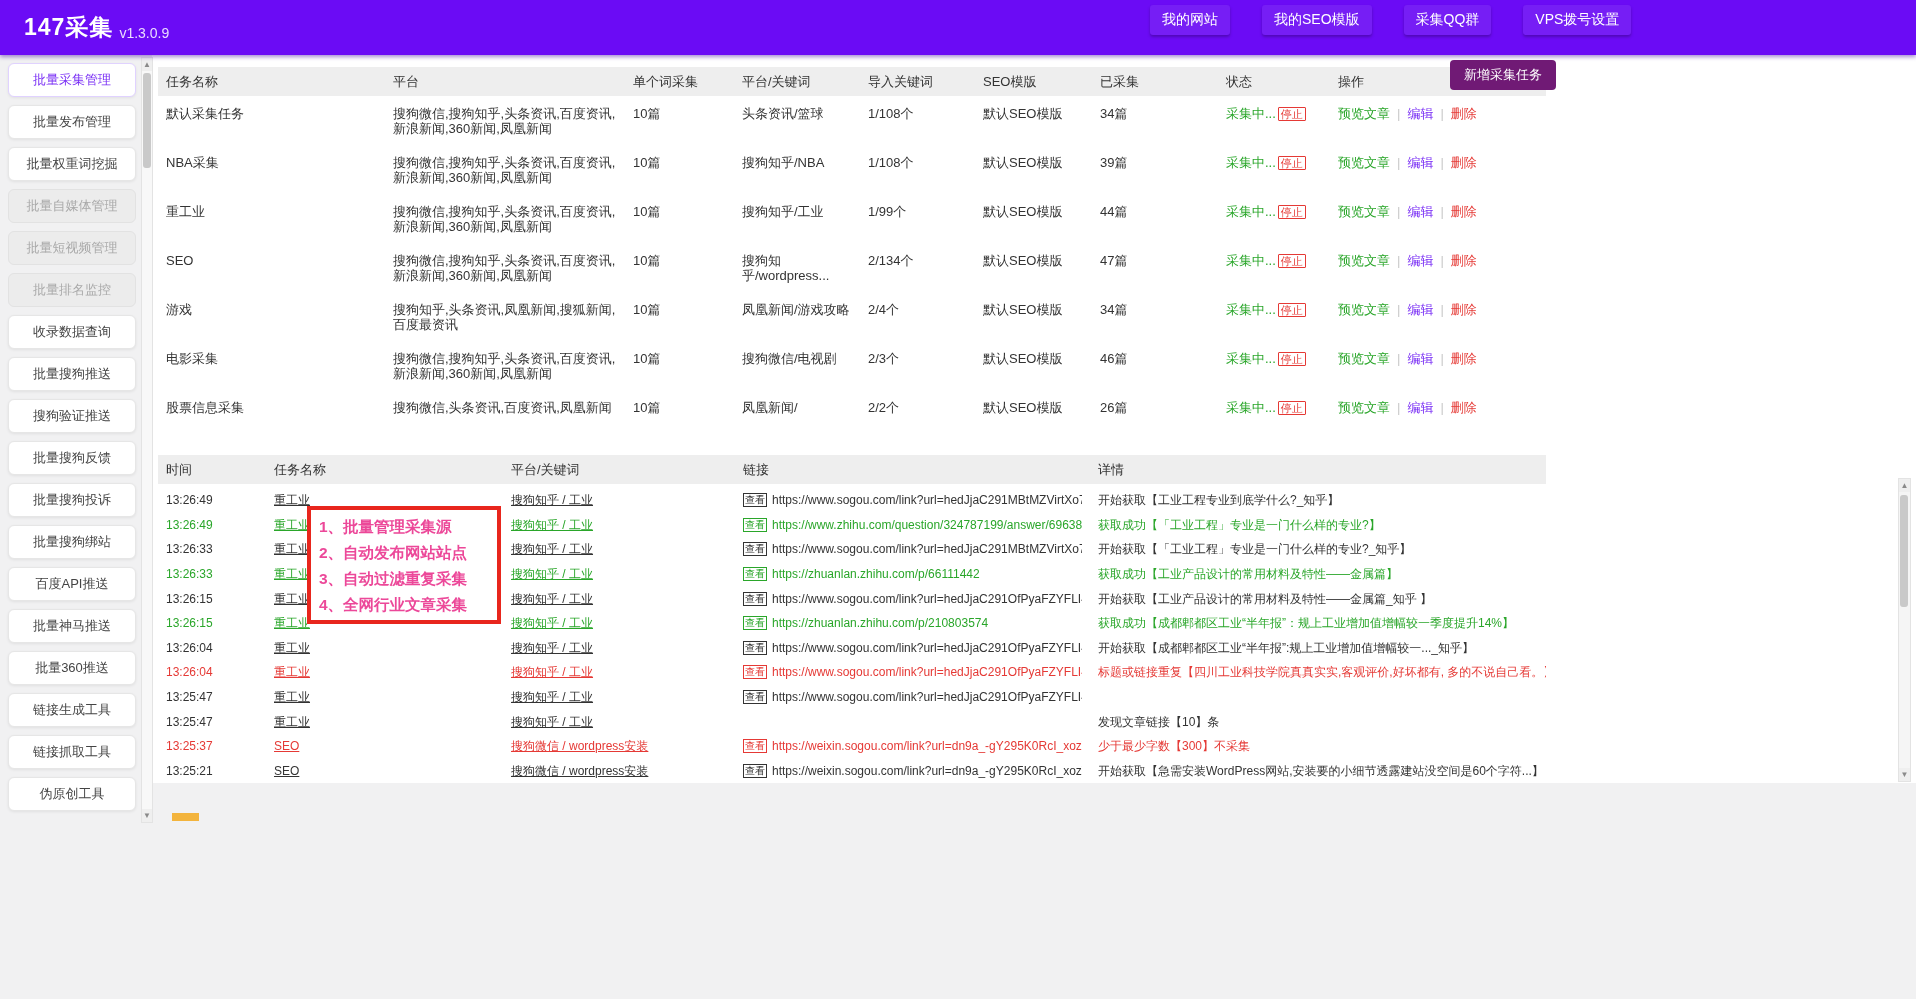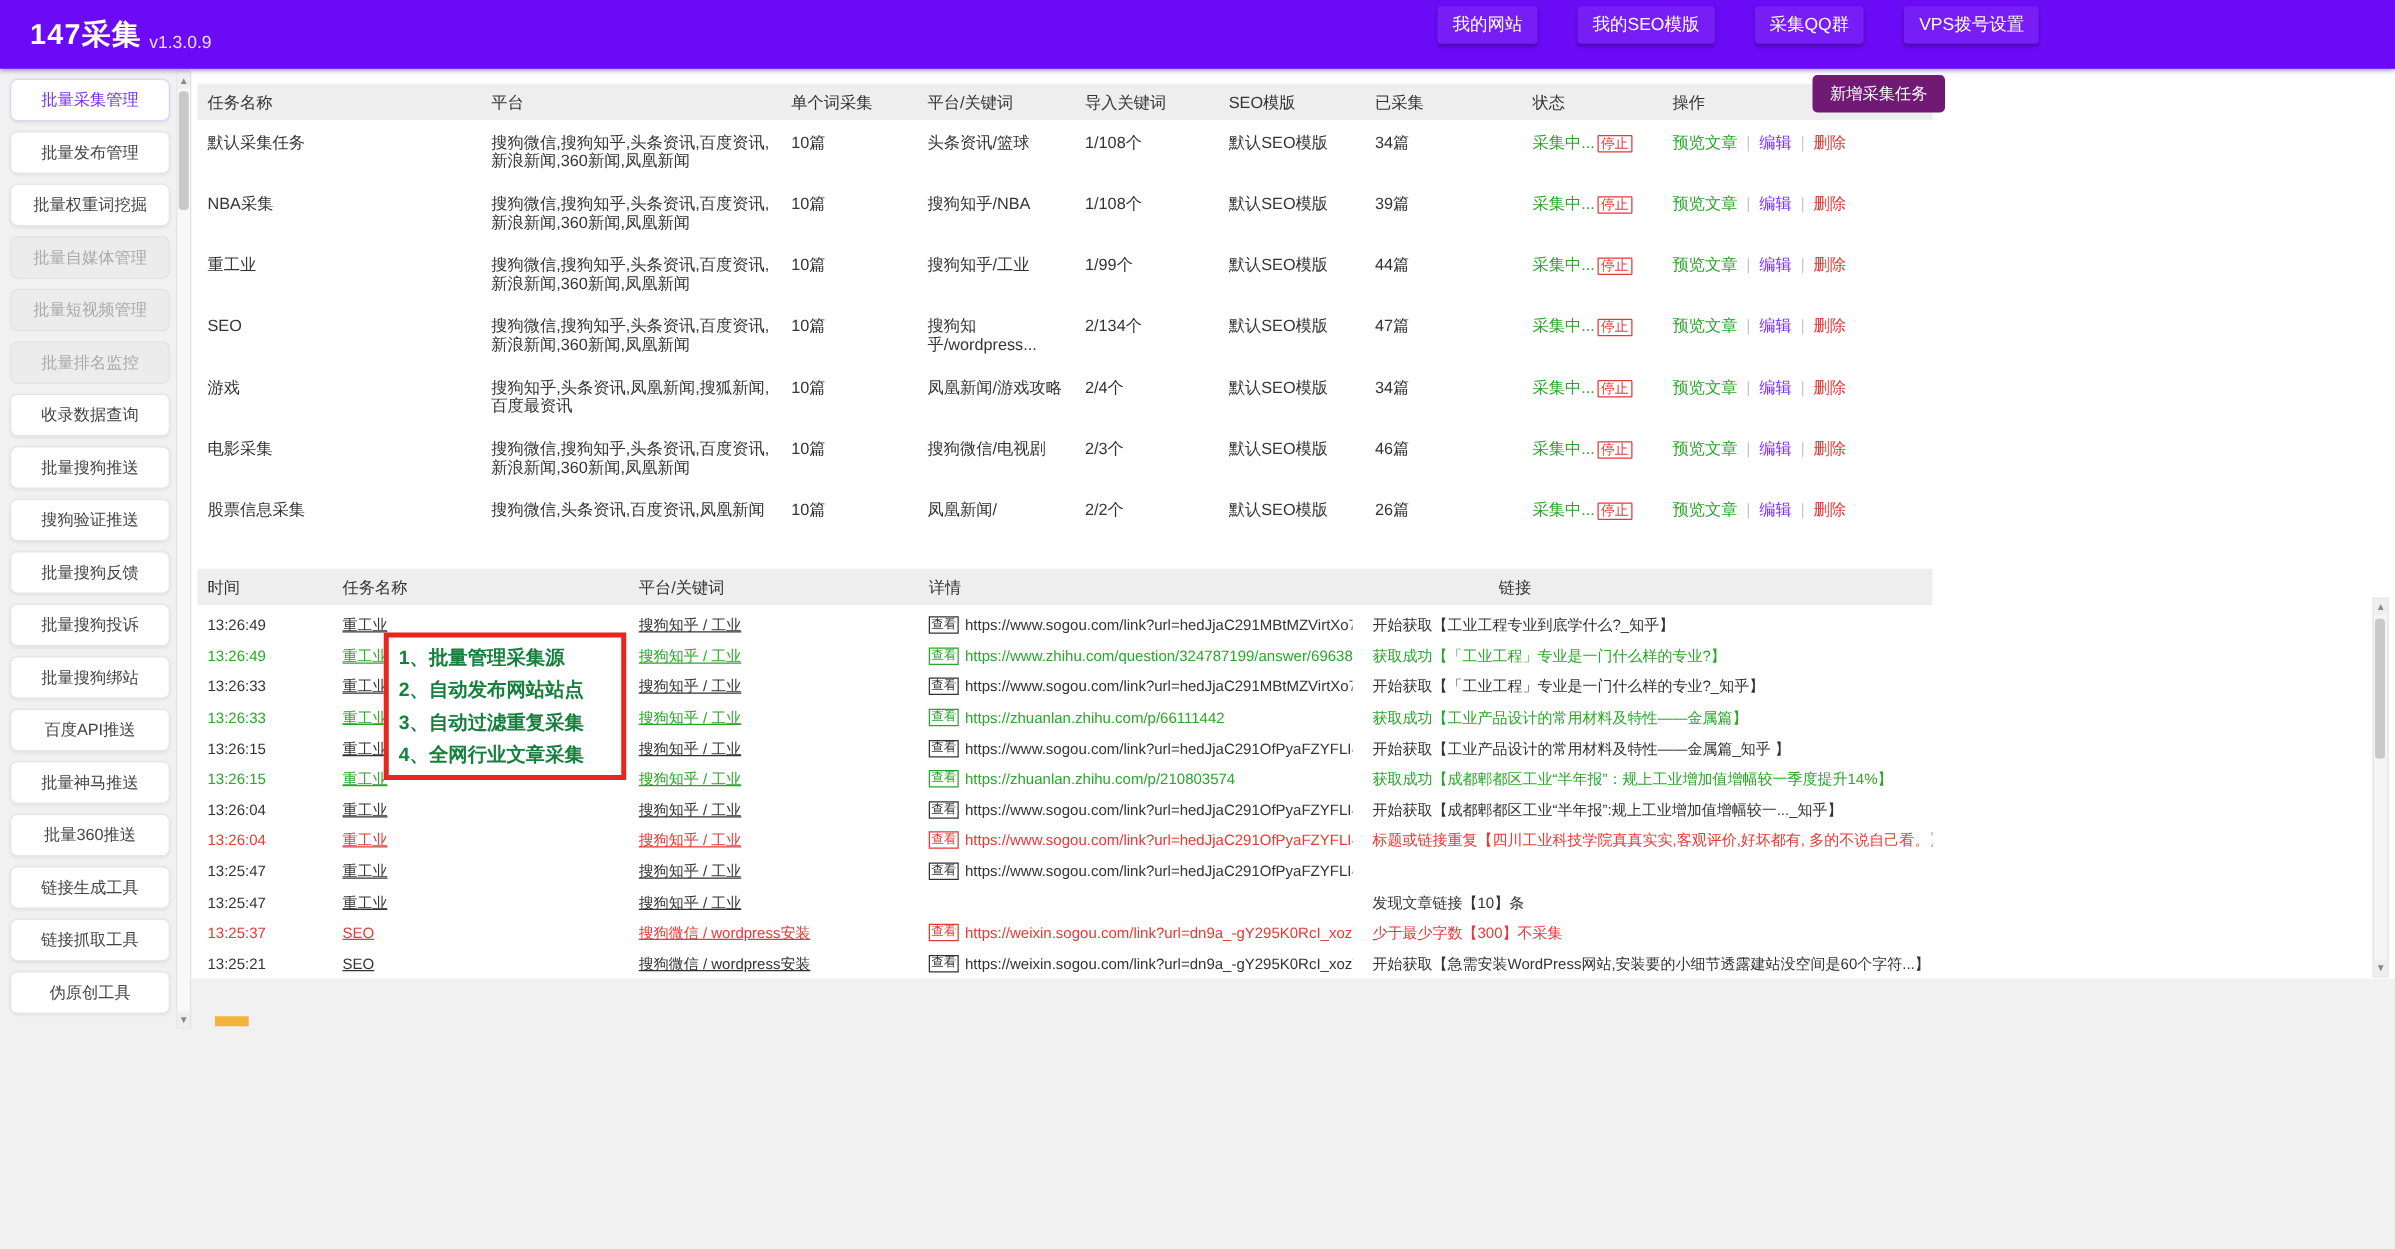--- a/index.html
+++ b/index.html
@@ -97,21 +97,21 @@
     position:absolute; left:1898px; top:478px; width:13px; height:304px;
     background:#f5f5f5; border:1px solid #e3e3e3; z-index:15;
   }
   .log-scrollbar .sb-thumb { top:16px; height:112px; }
   
   .annotation {
     position:absolute; left:307px; top:506px; width:194px; height:118px;
     border:4px solid #e8261d; background:#fff; z-index:30;
     padding:4px 0 0 8px;
   }
-  .ann-line { color:#15803d; font-size:15.5px; font-weight:bold; line-height:26px; white-space:nowrap; }
+  .ann-line { color:#ec4899; font-size:15.5px; font-weight:bold; line-height:26px; white-space:nowrap; }
 </style>
 </head>
 <body>
 
 <div class="header">
   <span class="brand">147采集</span>
   <span class="version">v1.3.0.9</span>
   <div class="top-nav">
       <div class="nav-item">我的网站</div>
       <div class="nav-item">我的SEO模版</div>
@@ -241,22 +241,22 @@
           <div class="tc tc9"><span class="act act-preview">预览文章</span><span class="sep">|</span><span class="act act-edit">编辑</span><span class="sep">|</span><span class="act act-delete">删除</span></div>
         </div>
       </div>
   </div>
 
   <div class="tbl">
     <div class="t-head log-head">
         <div class="lc lc1">时间</div>
         <div class="lc lc2">任务名称</div>
         <div class="lc lc3">平台/关键词</div>
+        <div class="lc lc4">链接</div>
         <div class="lc lc5">详情</div>
-        <div class="lc lc4">链接</div>
       </div>
     <div class="log-viewport">
         <div class="l-row log-default">
           <div class="lc lc1">13:26:49</div>
           <div class="lc lc2 u">重工业</div>
           <div class="lc lc3 u">搜狗知乎 / 工业</div>
           <div class="lc lc4">
             <span class="view-tag">查看</span>
             <span class="url">https://www.sogou.com/link?url=hedJjaC291MBtMZVirtXo7Cqjl0tE6...</span>
           </div>

